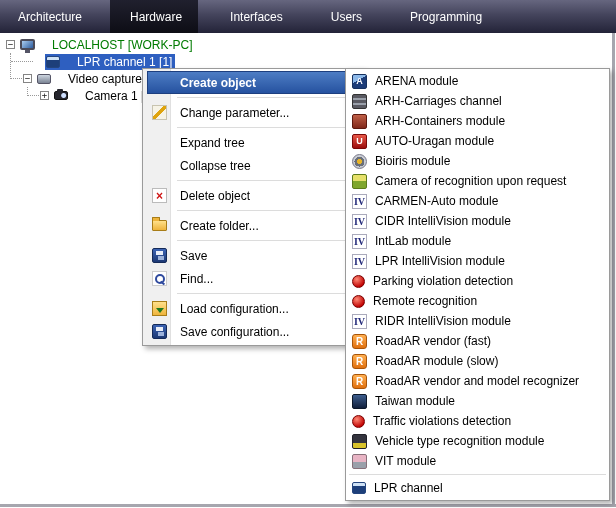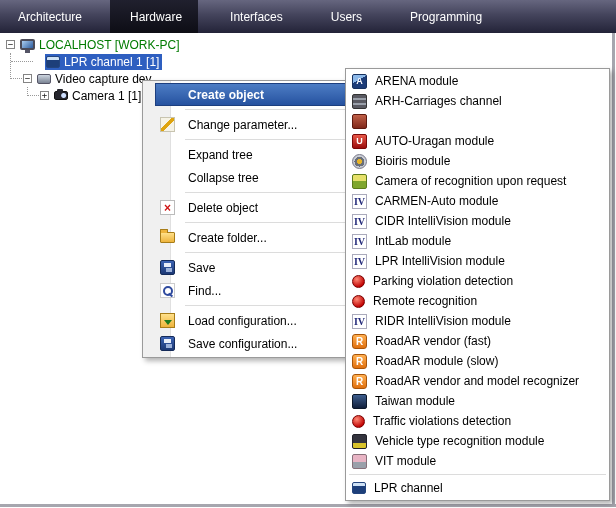--- a/index.html
+++ b/index.html
@@ -15,30 +15,30 @@
   .mitem.selected{background:linear-gradient(180deg,#20202e,#0d0d15);}
 
   
   .tree{position:absolute;left:0;top:36px;width:100%;z-index:1;}
   .tree-row{height:17px;display:flex;align-items:center;white-space:nowrap;}
   .expander{box-sizing:border-box;width:9px;height:9px;border:1px solid #848484;background:#fff;
     font-size:9px;line-height:6px;text-align:center;color:#222;margin-right:4px;flex:0 0 auto;
     font-family:"DejaVu Sans Mono",monospace;}
   .row-sel{display:inline-flex;align-items:center;padding:1px 3px 1px 1px;}
   .tree-row.selected .row-sel{background:#2e5fc0;color:#fff;}
-  .t-label{margin-left:4px;}
+  .t-label{margin-left:17px;}
   .t-icon,.mi-icon{width:15px;height:15px;position:relative;display:inline-flex;align-items:center;
     justify-content:center;flex:0 0 auto;font-weight:bold;box-sizing:border-box;}
 
   .conn{position:absolute;z-index:1;}
   .conn.v{border-left:1px dotted #999;}
   .conn.h{border-top:1px dotted #999;}
 
   
-  .menu{position:absolute;left:142px;top:80px;width:212px;z-index:5;padding:2px 12px;
+  .menu{position:absolute;left:142px;top:68px;width:212px;z-index:5;padding:2px 4px;
     background:linear-gradient(90deg,#f0f0f0 0,#f0f0f0 27px,#e0e0e0 27px,#e0e0e0 28px,#fff 28px);
     border:1px solid #9a9a9a;box-shadow:3px 3px 5px rgba(0,0,0,.3);}
   .menu-item{height:23px;display:flex;align-items:center;cursor:default;}
   .menu-item .mi-icon{margin:0 6px 0 5px;}
   .menu-item .mi-label{padding-left:7px;}
   .menu-item.highlighted{background:linear-gradient(180deg,#4f7fc6,#24509e);color:#fff;font-weight:bold;
     box-shadow:inset 0 0 0 1px #1d3f7f;}
   .mi-arrow{width:0;height:0;border-left:4px solid currentColor;border-top:4px solid transparent;
     border-bottom:4px solid transparent;margin-left:auto;margin-right:7px;}
   .menu-sep{height:1px;background:#dcdcdc;margin:3px 3px 3px 30px;}
@@ -241,20 +241,21 @@
         <span class="mi-label">ARENA module</span>
       </div>
 
       <div class="sub-item">
         <span class="mi-icon i-arh-carriages"></span>
         <span class="mi-label">ARH-Carriages channel</span>
       </div>
 
       <div class="sub-item">
         <span class="mi-icon i-arh-containers"></span>
+        <span class="mi-label">ARH-Containers module</span>
       </div>
 
       <div class="sub-item">
         <span class="mi-icon i-auto-uragan">U</span>
         <span class="mi-label">AUTO-Uragan module</span>
       </div>
 
       <div class="sub-item">
         <span class="mi-icon i-bioiris"></span>
         <span class="mi-label">Bioiris module</span>

